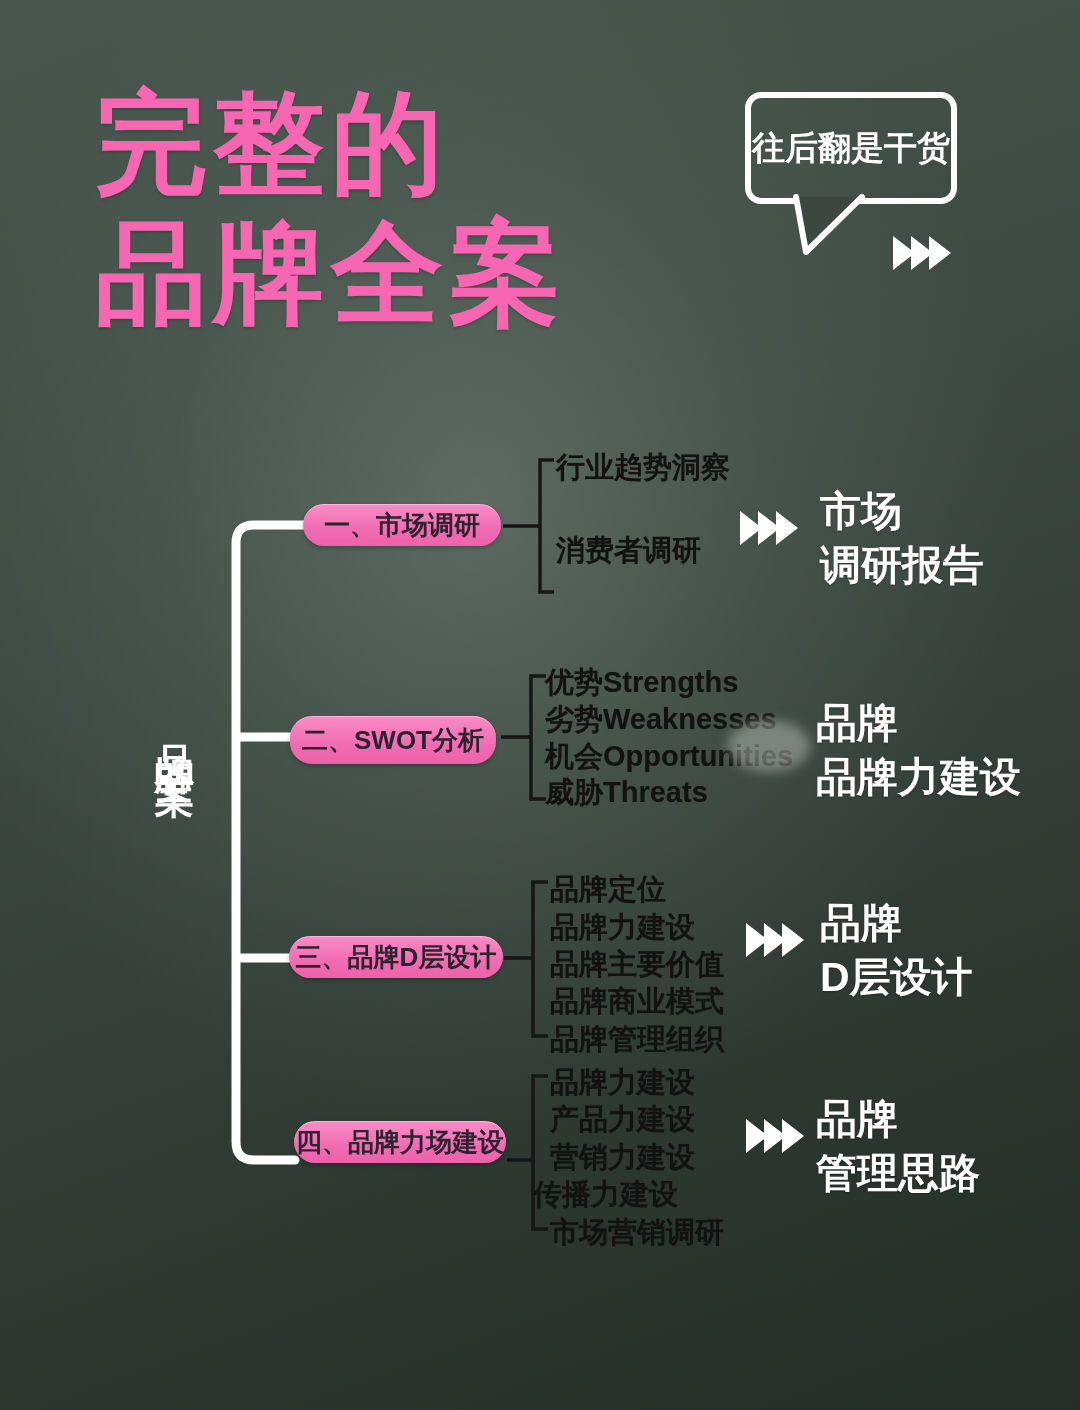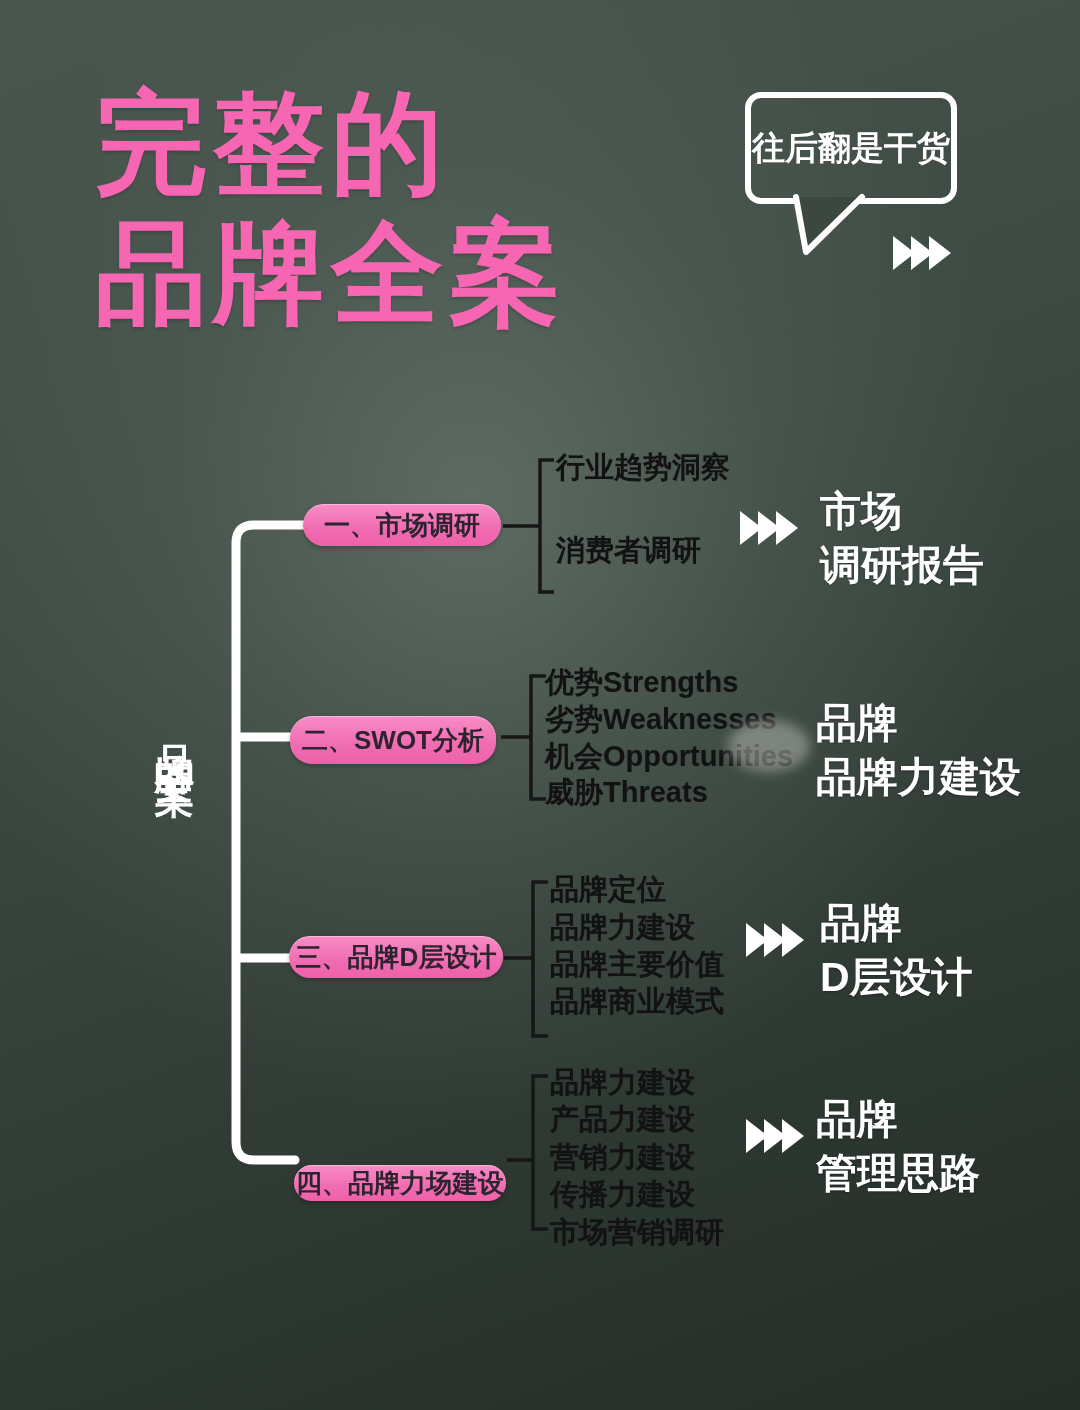--- a/index.html
+++ b/index.html
@@ -117,29 +117,30 @@
     <div>品牌</div>
     <div>品牌力建设</div>
   </div>
   <div class="abs smudge"></div>
 
   <div class="abs node" style="left:289px;top:936px;width:214px;height:42px;">三、品牌D层设计</div>
   <div class="abs child" style="left:550px;top:870px;">品牌定位</div>
   <div class="abs child" style="left:550px;top:908px;">品牌力建设</div>
   <div class="abs child" style="left:550px;top:945px;">品牌主要价值</div>
   <div class="abs child" style="left:550px;top:982px;">品牌商业模式</div>
+  <div class="abs child" style="left:550px;top:1020px;">品牌管理组织</div>
   <div class="abs result" style="left:820px;top:896px;">
     <div>品牌</div>
     <div>D层设计</div>
   </div>
 
-  <div class="abs node" style="left:294px;top:1165px;width:212px;height:36px;">四、品牌力场建设</div>
+  <div class="abs node" style="left:294px;top:1121px;width:212px;height:42px;">四、品牌力场建设</div>
   <div class="abs child" style="left:550px;top:1063px;">品牌力建设</div>
   <div class="abs child" style="left:550px;top:1100px;">产品力建设</div>
   <div class="abs child" style="left:550px;top:1138px;">营销力建设</div>
-  <div class="abs child" style="left:550px;top:1175px;text-align:right;">传播力建设</div>
+  <div class="abs child" style="left:533px;top:1175px;text-align:right;">传播力建设</div>
   <div class="abs child" style="left:550px;top:1213px;">市场营销调研</div>
   <div class="abs result" style="left:816px;top:1092px;">
     <div>品牌</div>
     <div>管理思路</div>
   </div>
 
 </div>
 
 </body></html>

